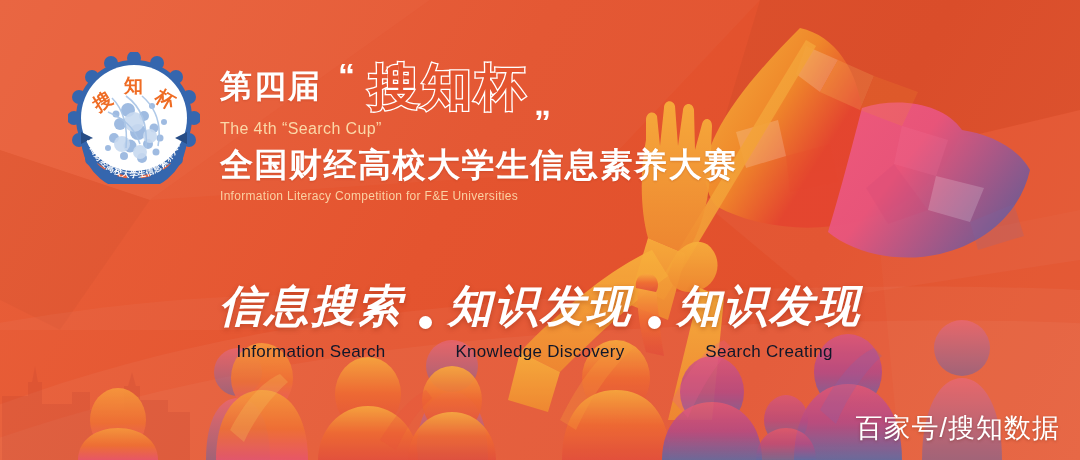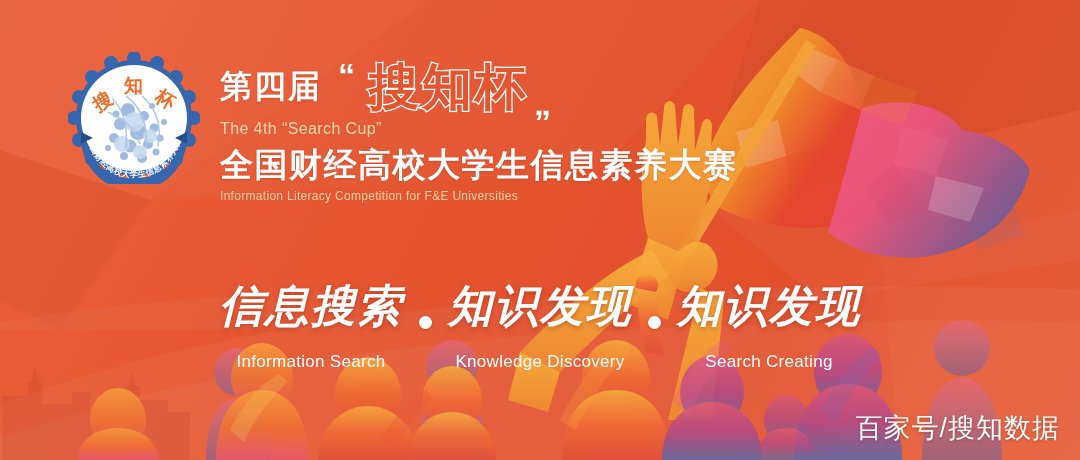--- a/index.html
+++ b/index.html
@@ -121,23 +121,23 @@
     font-size: 44px;
     font-weight: 700;
     font-style: italic;
     color: #ffffff;
     letter-spacing: 2px;
     line-height: 56px;
     text-shadow: 0 2px 5px rgba(120,30,10,.35);
     white-space: nowrap;
   }
   .slogan-en {
-    margin-top: 18px;
+    margin-top: 8px;
     font-size: 17px;
-    color: #ffffff;
+    color: #0f172a;
     letter-spacing: .3px;
   }
   .slogan-dot {
     width: 13px;
     height: 13px;
     border-radius: 50%;
     background: #ffffff;
     margin-top: 38px;
     flex: none;
     box-shadow: 0 1px 3px rgba(120,30,10,.3);

